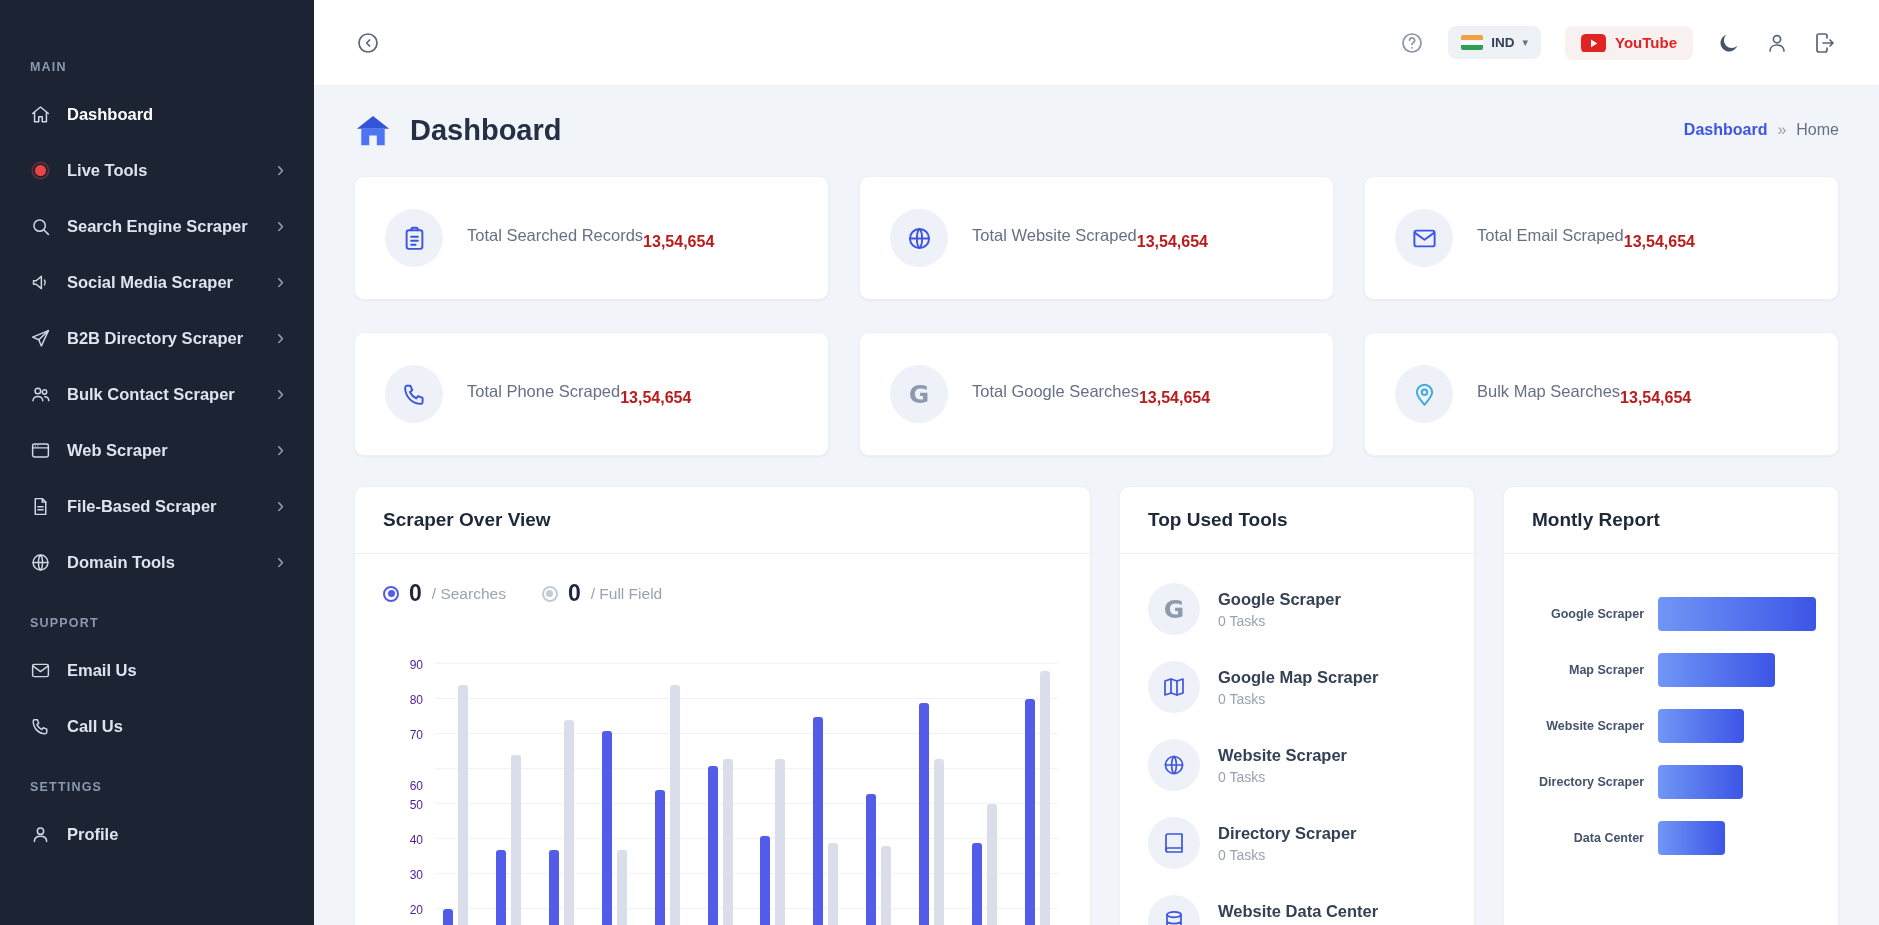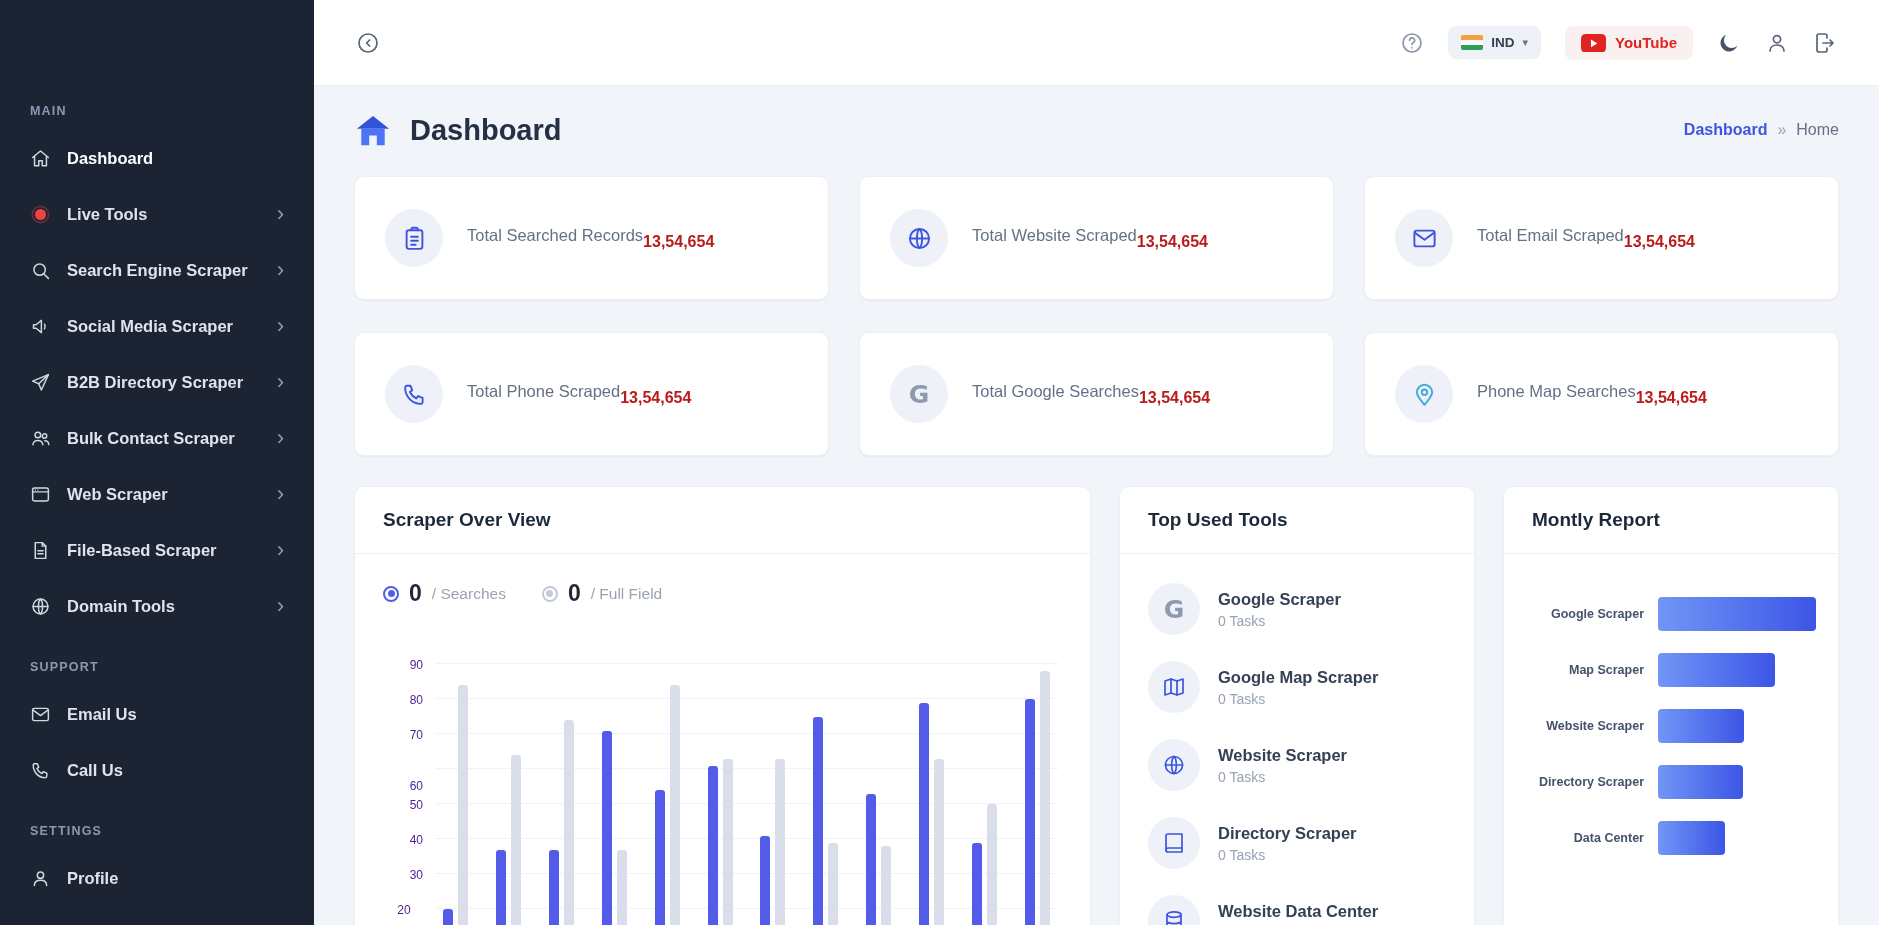--- a/index.html
+++ b/index.html
@@ -1,21 +1,21 @@
 <!DOCTYPE html>
 <html><head>
 <meta charset="utf-8">
 <style>
   *{margin:0;padding:0;box-sizing:border-box}
   html,body{width:1879px;height:925px;overflow:hidden;background:#f1f5f9;
     font-family:"Liberation Sans","DejaVu Sans",sans-serif;color:#1d2939}
   .app{display:flex;width:1879px;height:925px}
 
   
-  .sidebar{width:314px;min-width:314px;height:100%;background:#1c2434;padding-top:104px;overflow:hidden}
+  .sidebar{width:314px;min-width:314px;height:100%;background:#1c2434;padding-top:60px;overflow:hidden}
   .nav-label{padding:0 30px;margin:26px 0 12px;font-size:12.5px;font-weight:700;letter-spacing:1.2px;color:#8a99af}
   .nav-label:first-child{margin-top:0}
   .nav-item{display:flex;align-items:center;gap:16px;height:56px;padding:0 30px;color:#dee4ee;
     font-size:16.5px;font-weight:600;cursor:pointer}
   .nav-item.active{color:#ffffff}
   .nav-item .icn{width:21px;height:21px;color:#cfd7e3;flex:none}
   .nav-text{white-space:nowrap}
   .chev{margin-left:auto;color:#8a99af;font-size:22px;line-height:1;font-weight:400}
 
   
@@ -357,21 +357,21 @@
             </span>
           </div>
           <div class="stat-card">
             <span class="stat-ic" style="color:#3fa9dc">
               <svg viewBox="0 0 24 24" fill="none" stroke="currentColor" stroke-width="1.7" stroke-linecap="round" stroke-linejoin="round">
                 <path d="M12 21.2c4.4-5 6.8-8 6.8-11.1a6.8 6.8 0 1 0-13.6 0c0 3.1 2.4 6.1 6.8 11.1z"></path>
                 <circle cx="12" cy="9.9" r="2.4"></circle>
               </svg>
             </span>
             <span class="stat-tx">
-              <span class="stat-label">Phone Map Searches</span>
+              <span class="stat-label">Bulk Map Searches</span>
               <span class="stat-value">13,54,654</span>
             </span>
           </div>
         </div>
 
       <div class="bottom-grid">
 
         <section class="panel">
           <div class="panel-head">Scraper Over View</div>
           <div class="panel-body">
@@ -386,21 +386,21 @@
                 <div class="legend-item">
                   <span class="legend-dot" style="border:2px solid #c3cad8">
                     <i style="background:#c3cad8"></i>
                   </span>
                   <span class="legend-num">0</span>
                   <span class="legend-unit">/ Full Field</span>
                 </div>
               </div>
             <div class="chart-wrap">
                 <div class="gridline" style="bottom: 70px;"></div>
-                <div class="ytick" style="bottom: 62px; text-align: center;">20</div>
+                <div class="ytick" style="bottom: 62px;">20</div>
                 <div class="gridline" style="bottom: 105px;"></div>
                 <div class="ytick" style="bottom: 97px;">30</div>
                 <div class="gridline" style="bottom: 140px;"></div>
                 <div class="ytick" style="bottom: 132px;">40</div>
                 <div class="gridline" style="bottom: 175px;"></div>
                 <div class="ytick" style="bottom: 167px;">50</div>
                 <div class="gridline" style="bottom: 210px;"></div>
                 <div class="ytick" style="bottom: 186px;">60</div>
                 <div class="gridline" style="bottom: 245px;"></div>
                 <div class="ytick" style="bottom: 237px;">70</div>

